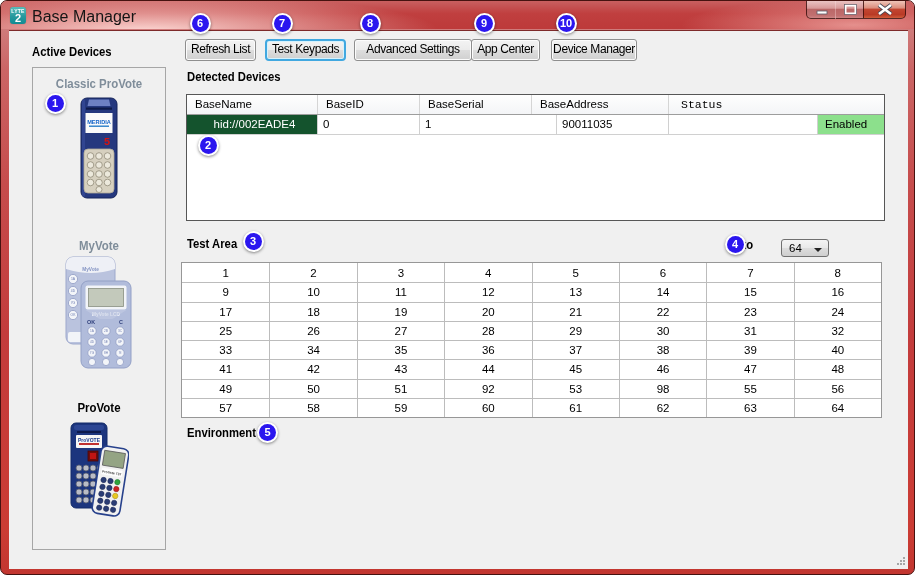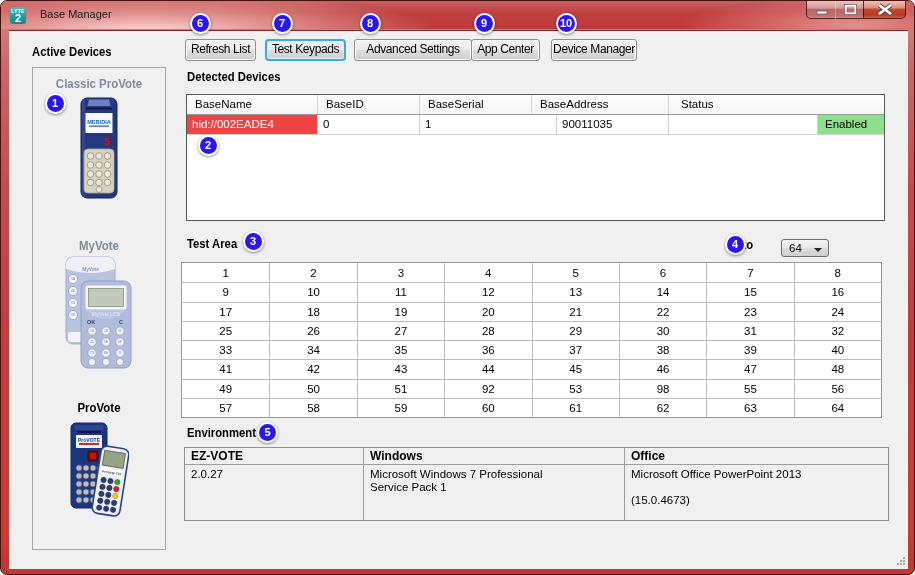--- a/index.html
+++ b/index.html
@@ -6,21 +6,21 @@
 #win{position:absolute;left:0;top:0;width:915px;height:575px;border:1px solid #46120f;border-radius:7px;
 background:linear-gradient(to bottom,#d28a8a 0%,#cb6565 12%,#c64c4c 32%,#c33c3c 58%,#cb3c34 92%,#c23630 100%)}
 #titlebar{position:absolute;left:0;top:0;width:913px;height:28px;border-radius:6px 6px 0 0;
 background:radial-gradient(ellipse 390px 50px at 145px 30px,rgba(255,222,218,.96),rgba(255,222,218,0) 75%),
 radial-gradient(ellipse 240px 36px at 853px 24px,rgba(255,200,195,.6),rgba(255,200,195,0) 72%),
 linear-gradient(to bottom,#c96060,#c03f3f 45%,#bd3a3a)}
 #appicon{position:absolute;left:9px;top:6px;width:16px;height:17px;border-radius:3px;
 background:linear-gradient(to bottom,#56bcba,#27999e 55%,#118b92);box-shadow:0 0 1px rgba(0,0,0,.4)}
 #appicon .l{position:absolute;left:0;top:1px;width:16px;text-align:center;font-size:5px;font-weight:bold;color:#fff;letter-spacing:.3px}
 #appicon .n{position:absolute;left:0;top:5px;width:16px;text-align:center;font-size:11px;font-weight:bold;color:#fff}
-#title{position:absolute;left:39px;top:7px;font-size:11px;color:#151515}
+#title{position:absolute;left:31px;top:7px;font-size:16px;color:#151515}
 .cb{position:absolute;top:0;height:18px;border:1px solid rgba(60,15,12,.85);border-top:none}
 #cb-min{left:805px;width:30px;border-radius:0 0 0 5px;background:linear-gradient(to bottom,#eac2c2 0%,#d89a9a 42%,#bb6868 50%,#c17070 85%,#cc8585 100%)}
 #cb-max{left:834px;width:29px;border-left:1px solid rgba(255,230,230,.35);background:linear-gradient(to bottom,#eac2c2 0%,#d89a9a 42%,#ba6666 50%,#c06e6e 85%,#cb8383 100%)}
 #cb-close{left:862px;width:43px;border-radius:0 0 5px 0;background:linear-gradient(to bottom,#efc4b8 0%,#dd8f7e 40%,#c24530 50%,#b93a26 80%,#cf5d3c 100%)}
 .cb svg{position:absolute;left:0;top:0}
 #client{position:absolute;left:8px;top:29px;width:899px;height:539px;background:#f0f0f0;border-top:1px solid #7e2a2a}
 .lbl{position:absolute;font-size:12px;font-weight:bold;color:#000;white-space:nowrap;transform:scaleX(.94);transform-origin:left center}
 #devbox{position:absolute;left:31px;top:66px;width:134px;height:483px;border:1px solid #a6a6a6}
 .devlbl{position:absolute;width:134px;text-align:center;font-size:13px;font-weight:bold;color:#7f8d9a;transform:scaleX(.88)}
 
@@ -221,24 +221,24 @@
  <div class="tbtn" style="left:353px;width:118px;">Advanced Settings</div>
  <div class="tbtn" style="left:470px;width:69px;">App Center</div>
  <div class="tbtn" style="left:550px;width:86px;">Device Manager</div>
  <span class="lbl" style="left:186px;top:69px;">Detected Devices</span>
  <div id="dgv">
   <div class="hrow">
    <div class="hc" style="width:131px;">BaseName</div>
    <div class="hc" style="width:102px;">BaseID</div>
    <div class="hc" style="width:112px;">BaseSerial</div>
    <div class="hc" style="width:137px;">BaseAddress</div>
-   <div class="hc" style="width:66px;border-right:none;padding-left:12px;">Status</div>
+   <div class="hc" style="width:66px;border-right:none;padding-left:12px;font-family:Liberation Mono, monospace;">Status</div>
   </div>
   <div class="drow">
-   <div class="dc" style="width:131px;background:#ef4444;color:#fff;">hid://002EADE4</div>
+   <div class="dc" style="width:131px;background:#14532d;color:#fff;text-align:center;">hid://002EADE4</div>
    <div class="dc" style="width:102px;">0</div>
    <div class="dc" style="width:137px;">1</div>
    <div class="dc" style="width:112px;">90011035</div>
    <div class="dc" style="width:149px;"></div>
    <div class="dc" style="width:66px;border-right:none;background:#8ce08c;padding-left:7px;">Enabled</div>
   </div>
  </div>
  <span class="lbl" style="left:186px;top:236px;">Test Area</span>
  <span class="lbl" style="left:732px;top:237px;">1 to</span>
  <div id="combo">
@@ -305,32 +305,20 @@
       <div>57</div>
       <div>58</div>
       <div>59</div>
       <div>60</div>
       <div>61</div>
       <div>62</div>
       <div>63</div>
       <div>64</div>
     </div>
  <span class="lbl" style="left:186px;top:425px;">Environment</span>
- <div id="env">
-  <div class="eh">
-        <div style="width:179px;">EZ-VOTE</div>
-        <div style="width:261px;">Windows</div>
-        <div style="width:263px;border-right:none;">Office</div>
-      </div>
-  <div class="eb">
-        <div style="width:179px;">2.0.27</div>
-        <div style="width:261px;">Microsoft Windows 7 Professional<br>Service Pack 1</div>
-        <div style="width:263px;border-right:none;">Microsoft Office PowerPoint 2013<br><br>(15.0.4673)</div>
-      </div>
- </div>
  <svg id="grip" width="10" height="10" style="position:absolute;left:895px;top:555px;">
       <g fill="#a6a6a6">
         <rect x="7" y="1" width="2" height="2"></rect>
         <rect x="7" y="4" width="2" height="2"></rect>
         <rect x="4" y="4" width="2" height="2"></rect>
         <rect x="7" y="7" width="2" height="2"></rect>
         <rect x="4" y="7" width="2" height="2"></rect>
         <rect x="1" y="7" width="2" height="2"></rect>
       </g>
     </svg>

